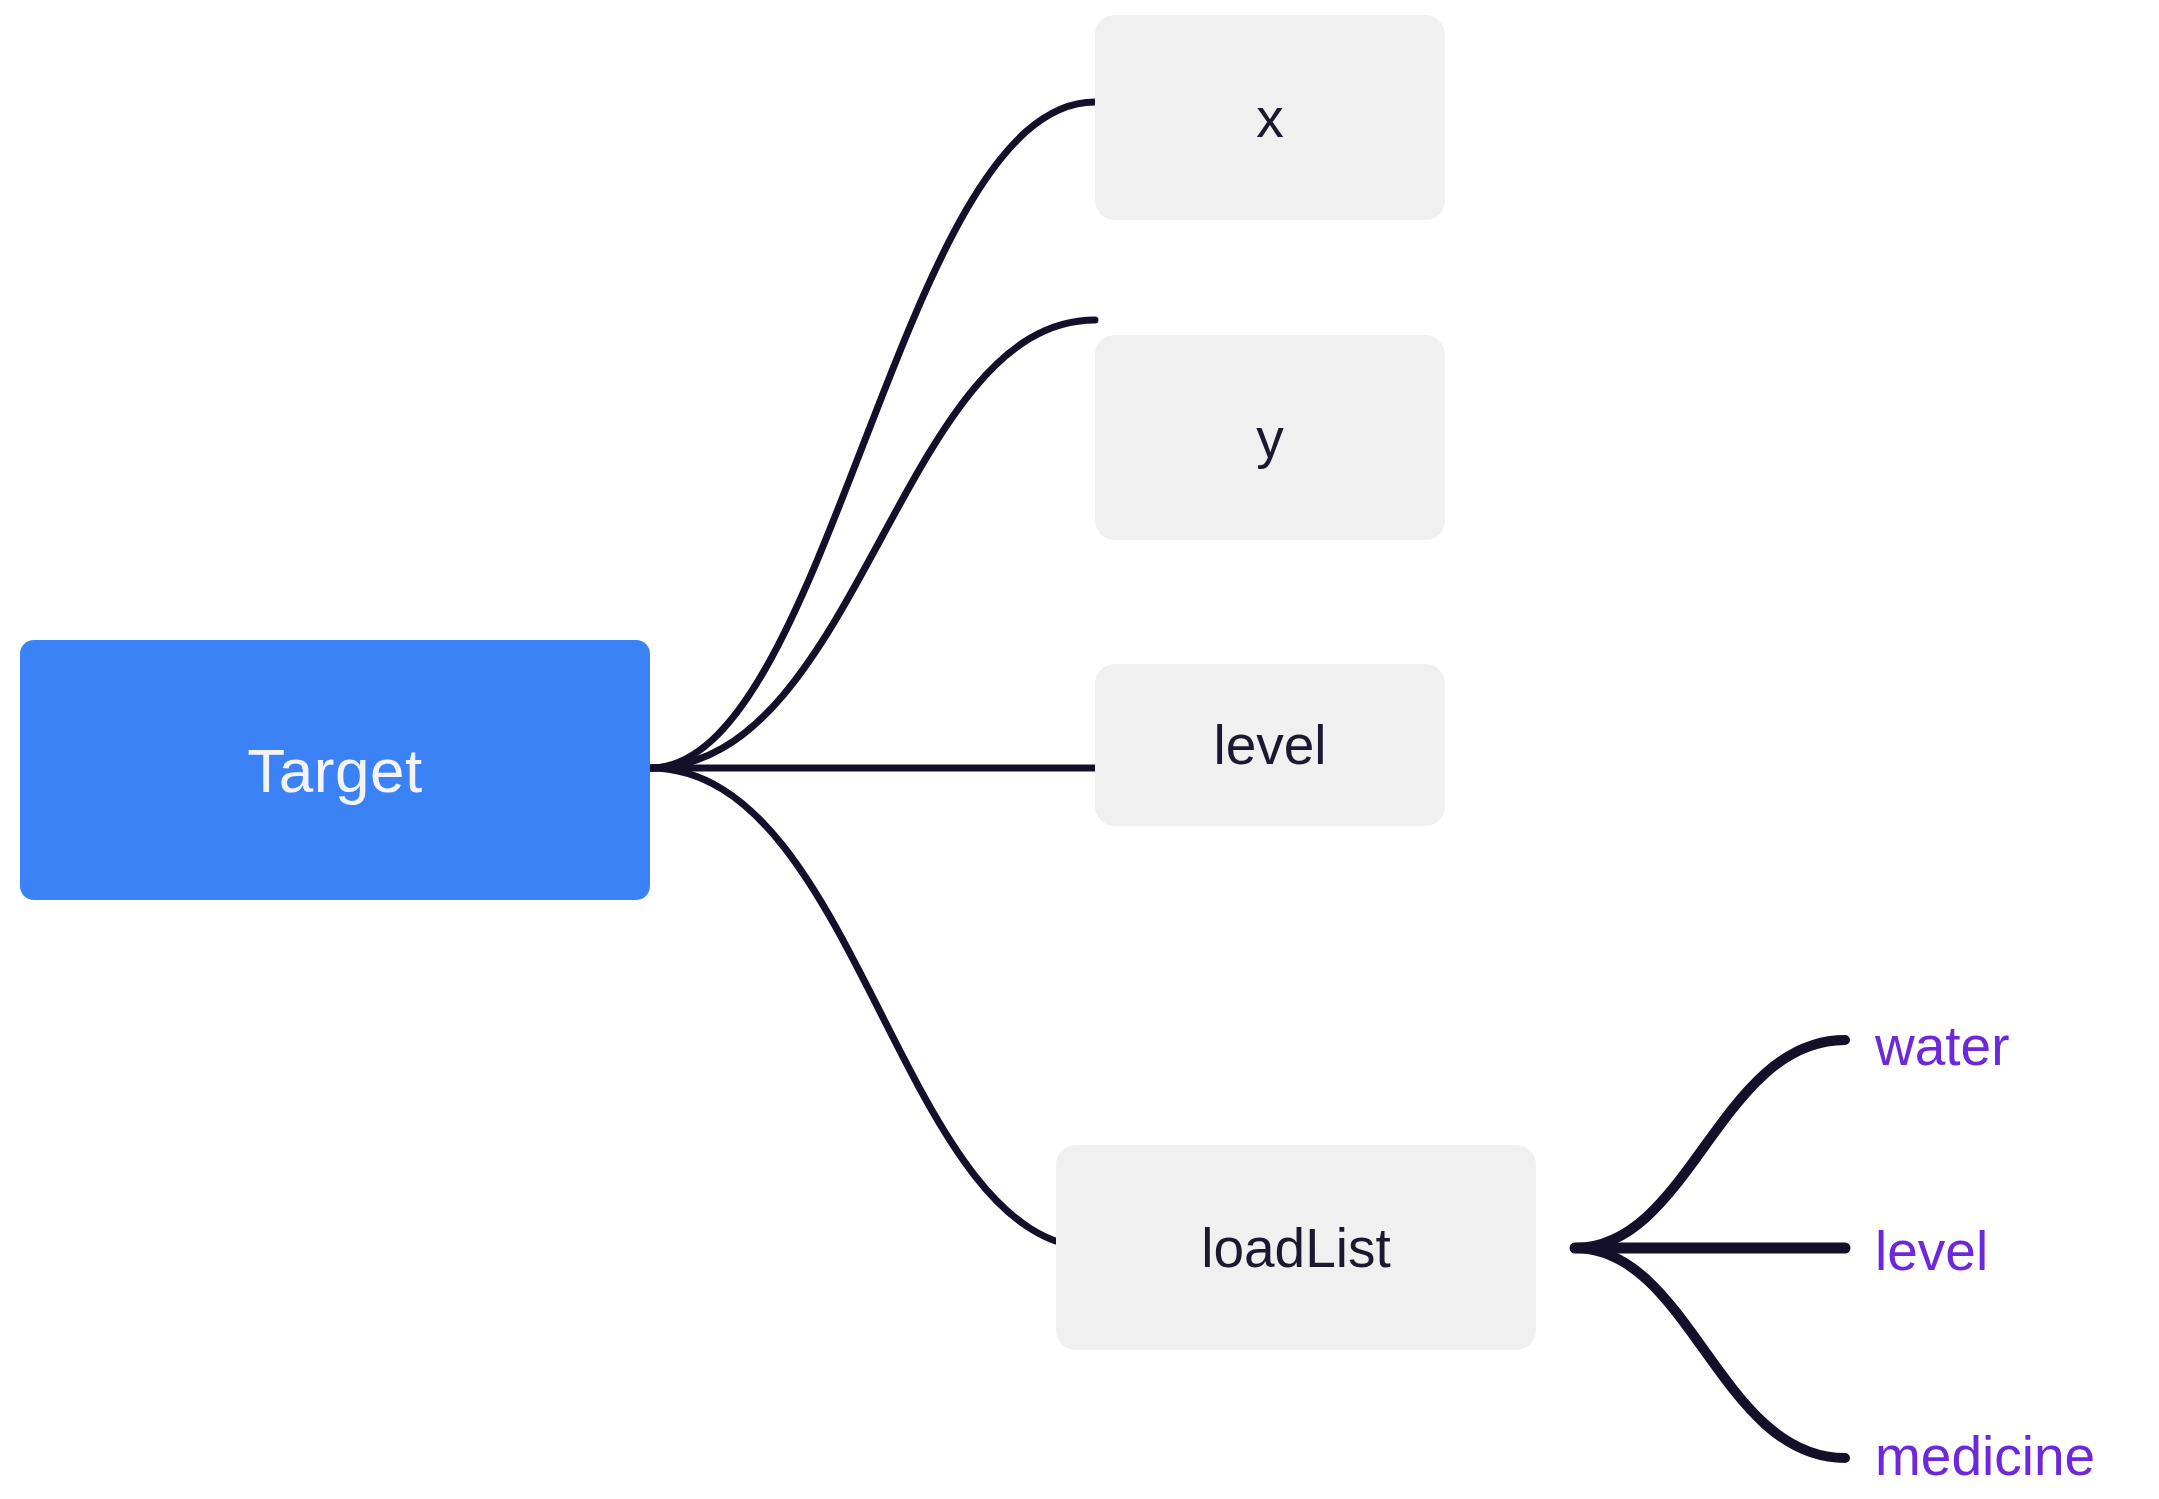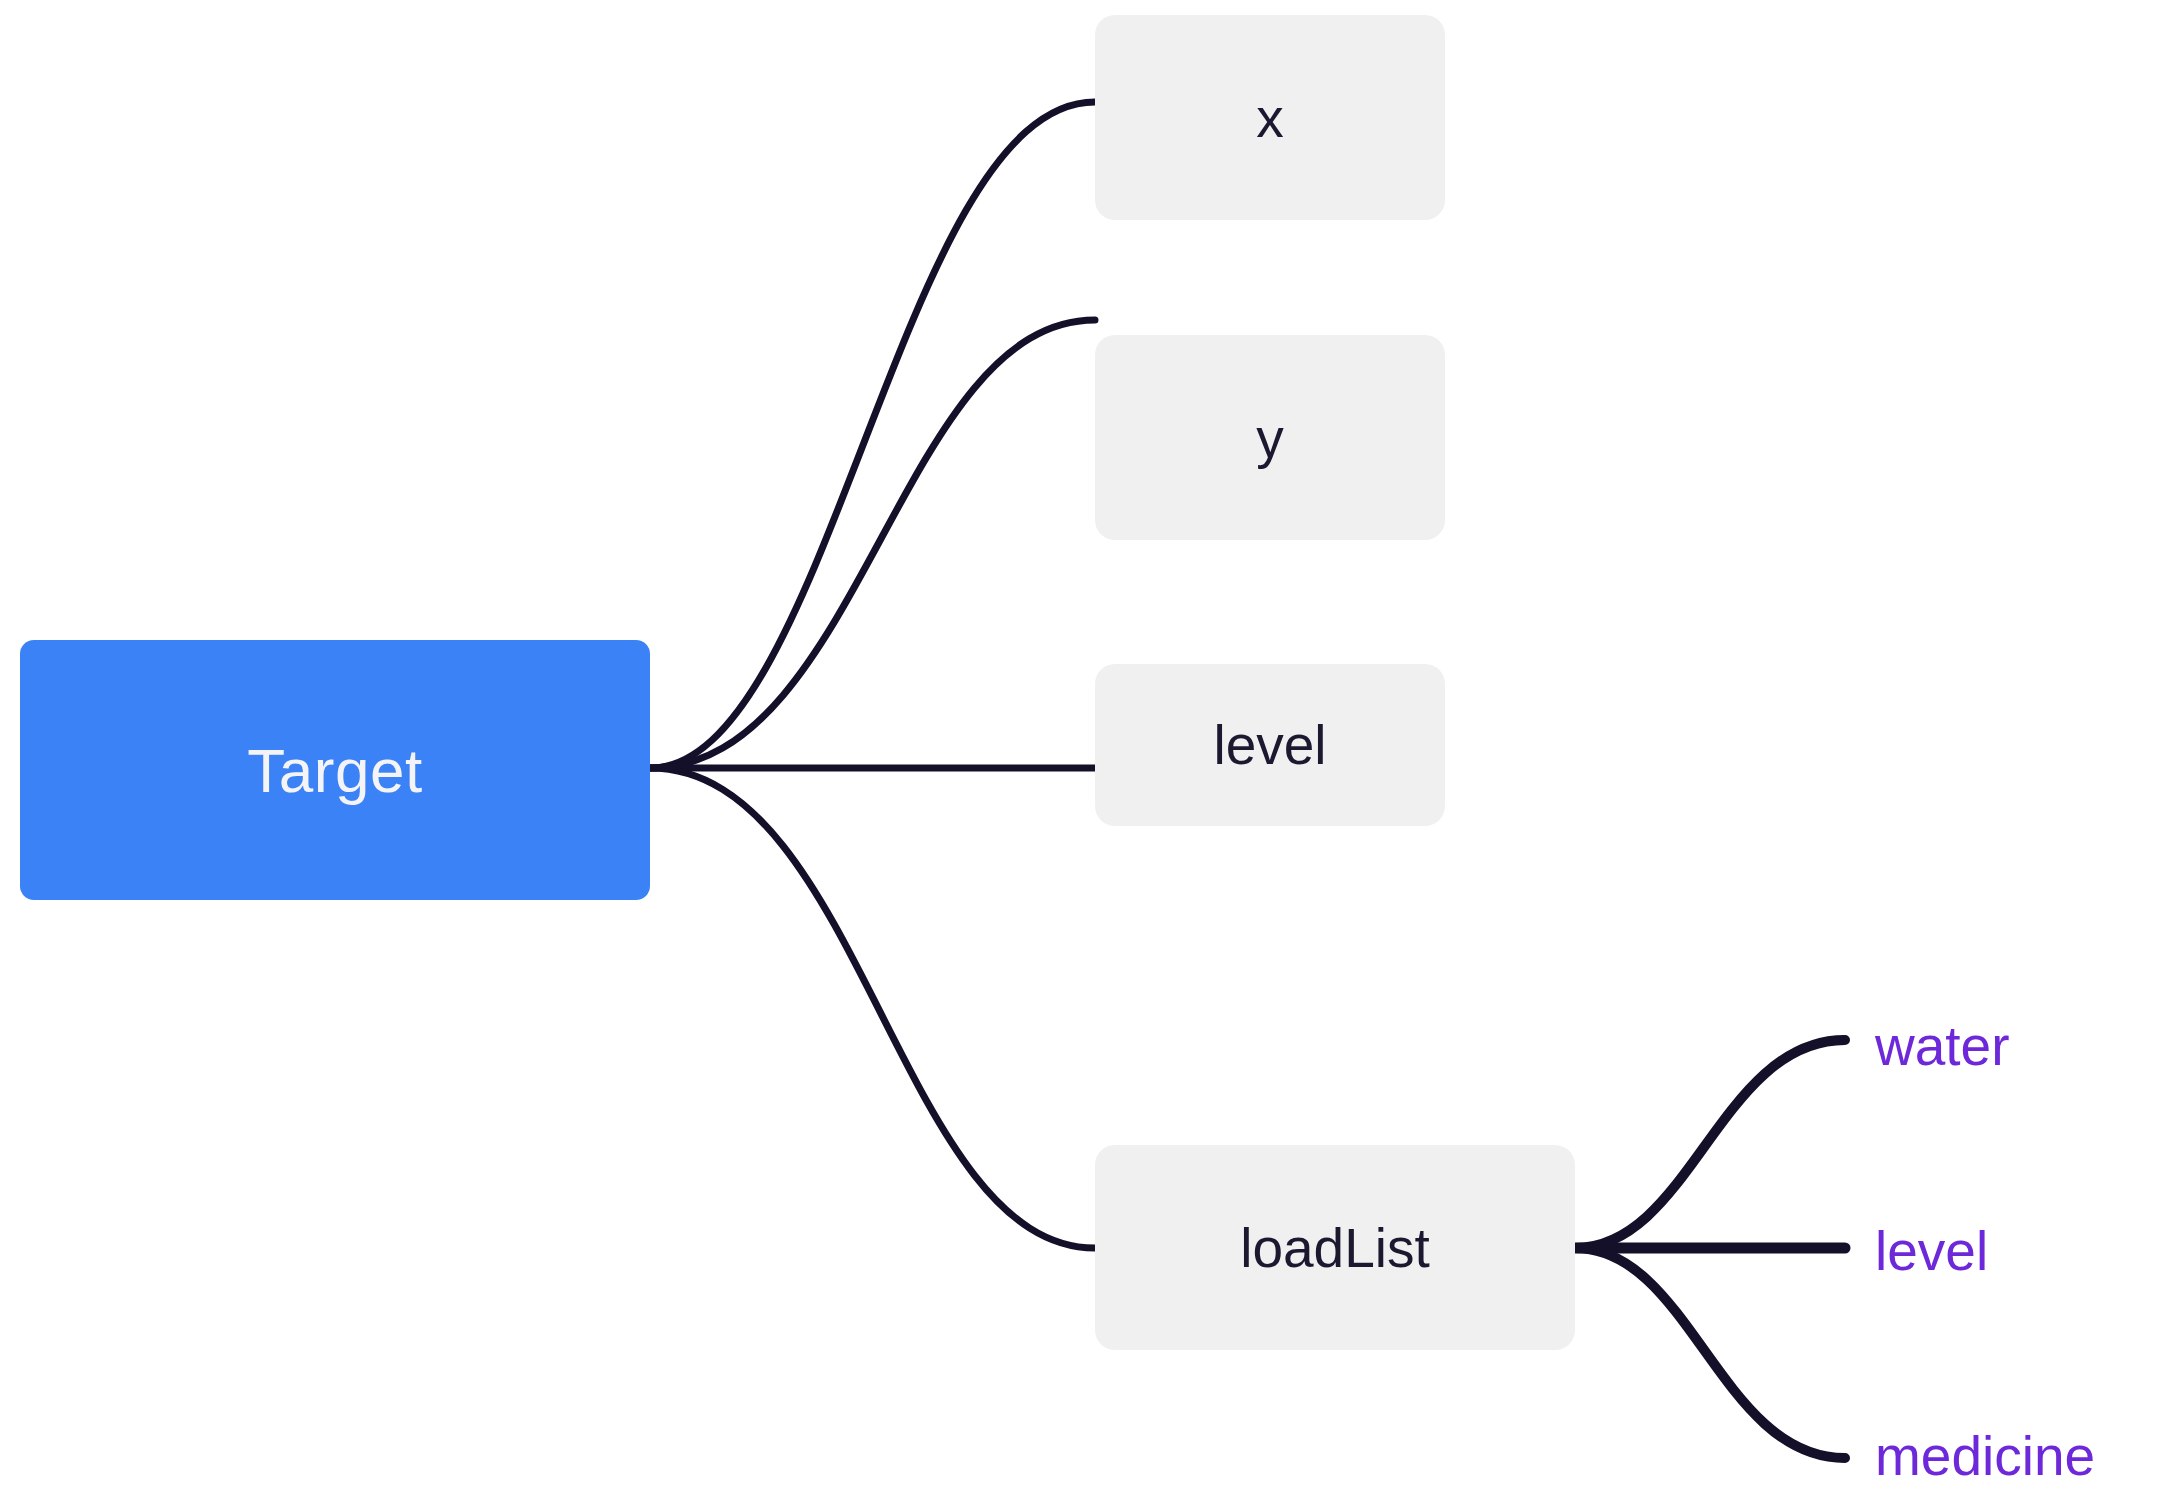--- a/index.html
+++ b/index.html
@@ -82,21 +82,21 @@
   </div>
 
   <div class="node node-branch" style="left:1095px; top:335px; width:350px; height:205px;">
     <span>y</span>
   </div>
 
   <div class="node node-branch" style="left:1095px; top:664px; width:350px; height:162px;">
     <span>level</span>
   </div>
 
-  <div class="node node-branch" style="left:1095px; top:1145px; width:480px; height:205px;">
+  <div class="node node-branch" style="left:1056px; top:1145px; width:480px; height:205px;">
     <span>loadList</span>
   </div>
 
   <div class="node node-leaf" style="left:1875px; top:1010px; width:280px; height:72px;">
     <span>water</span>
   </div>
 
   <div class="node node-leaf" style="left:1875px; top:1215px; width:280px; height:72px;">
     <span>level</span>
   </div>

